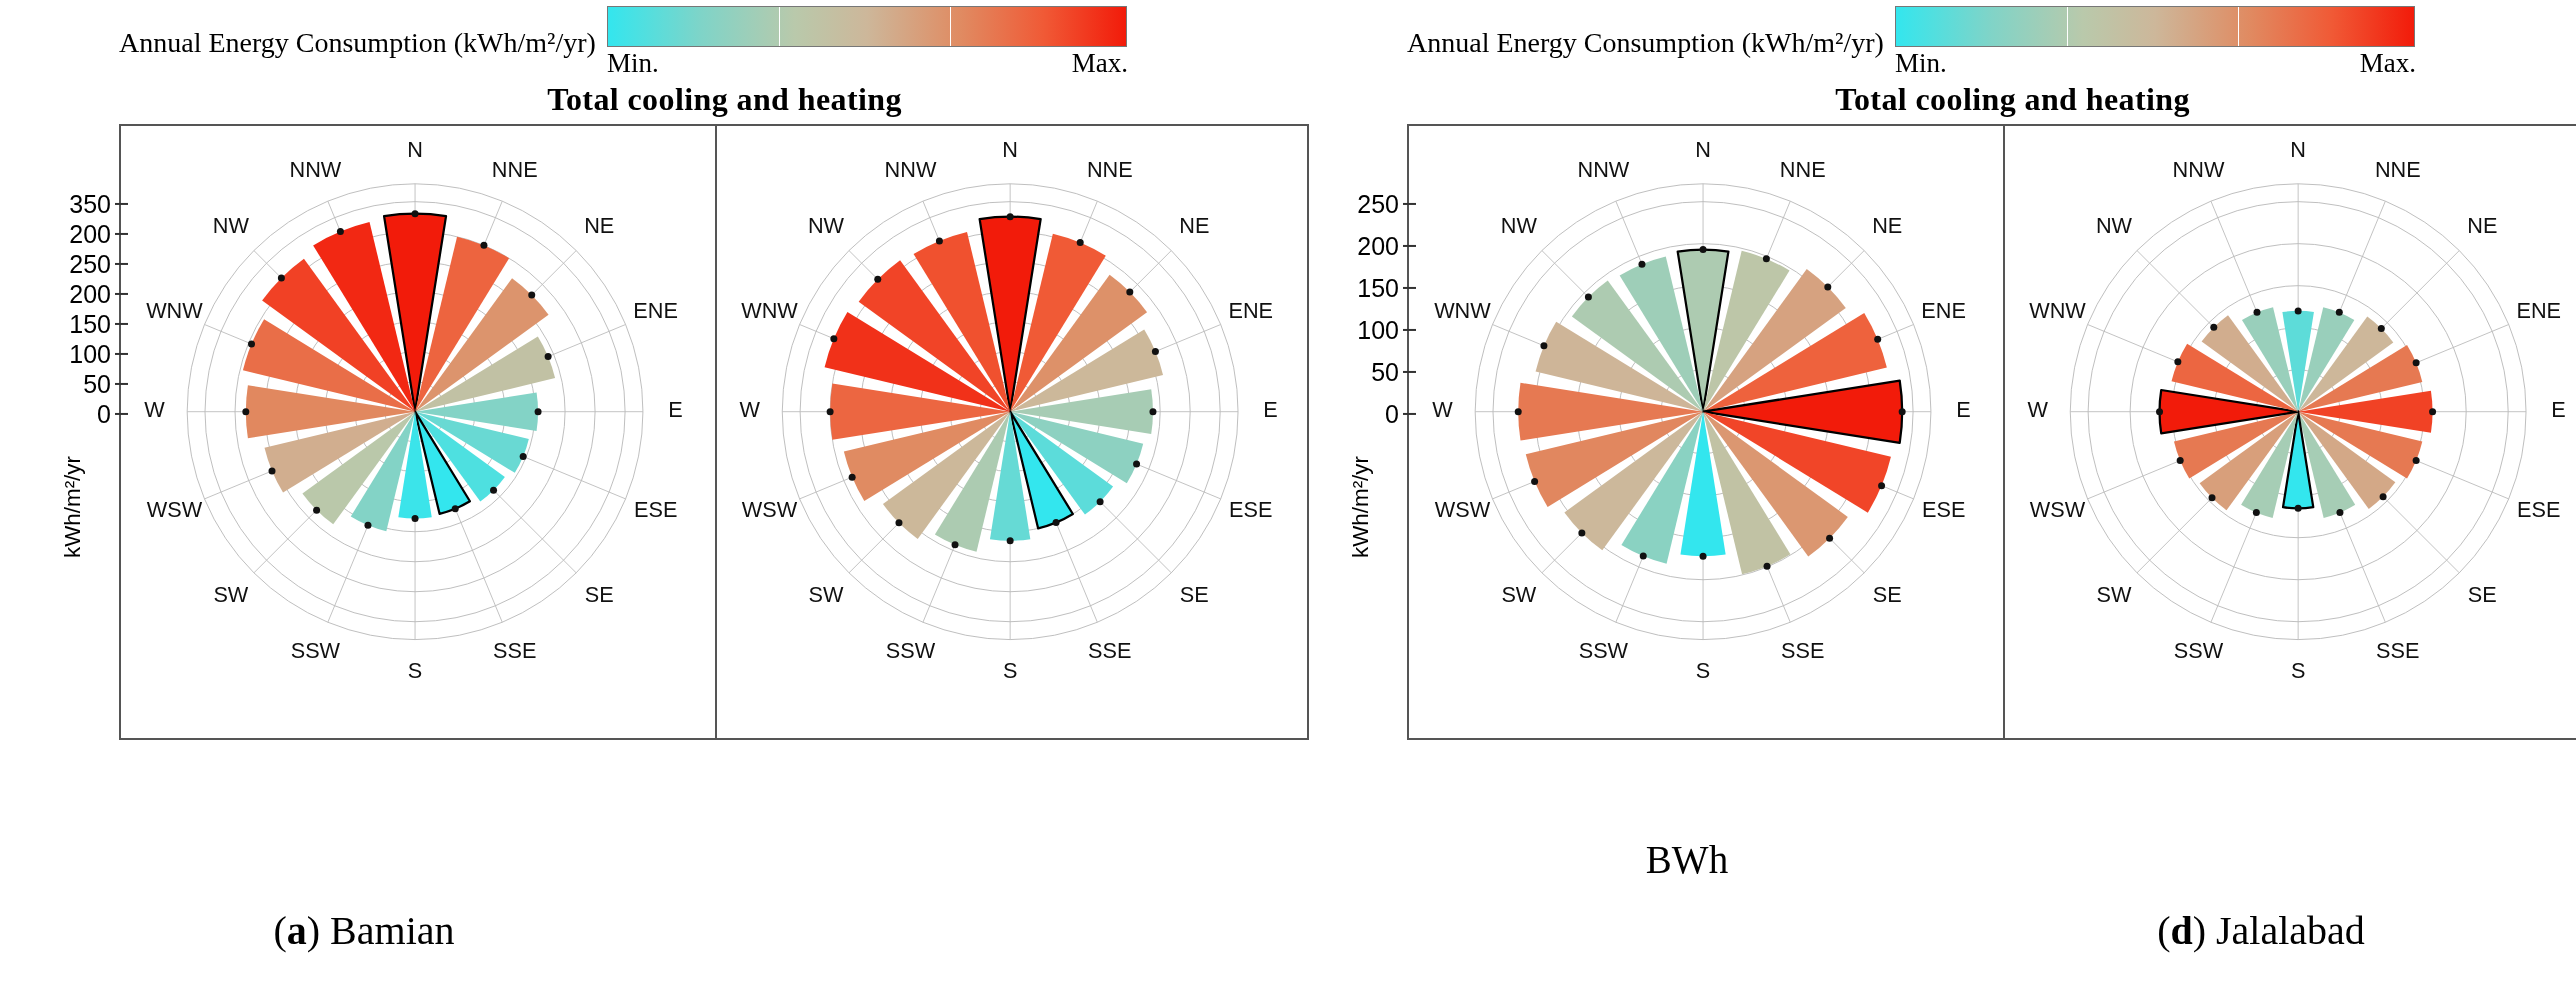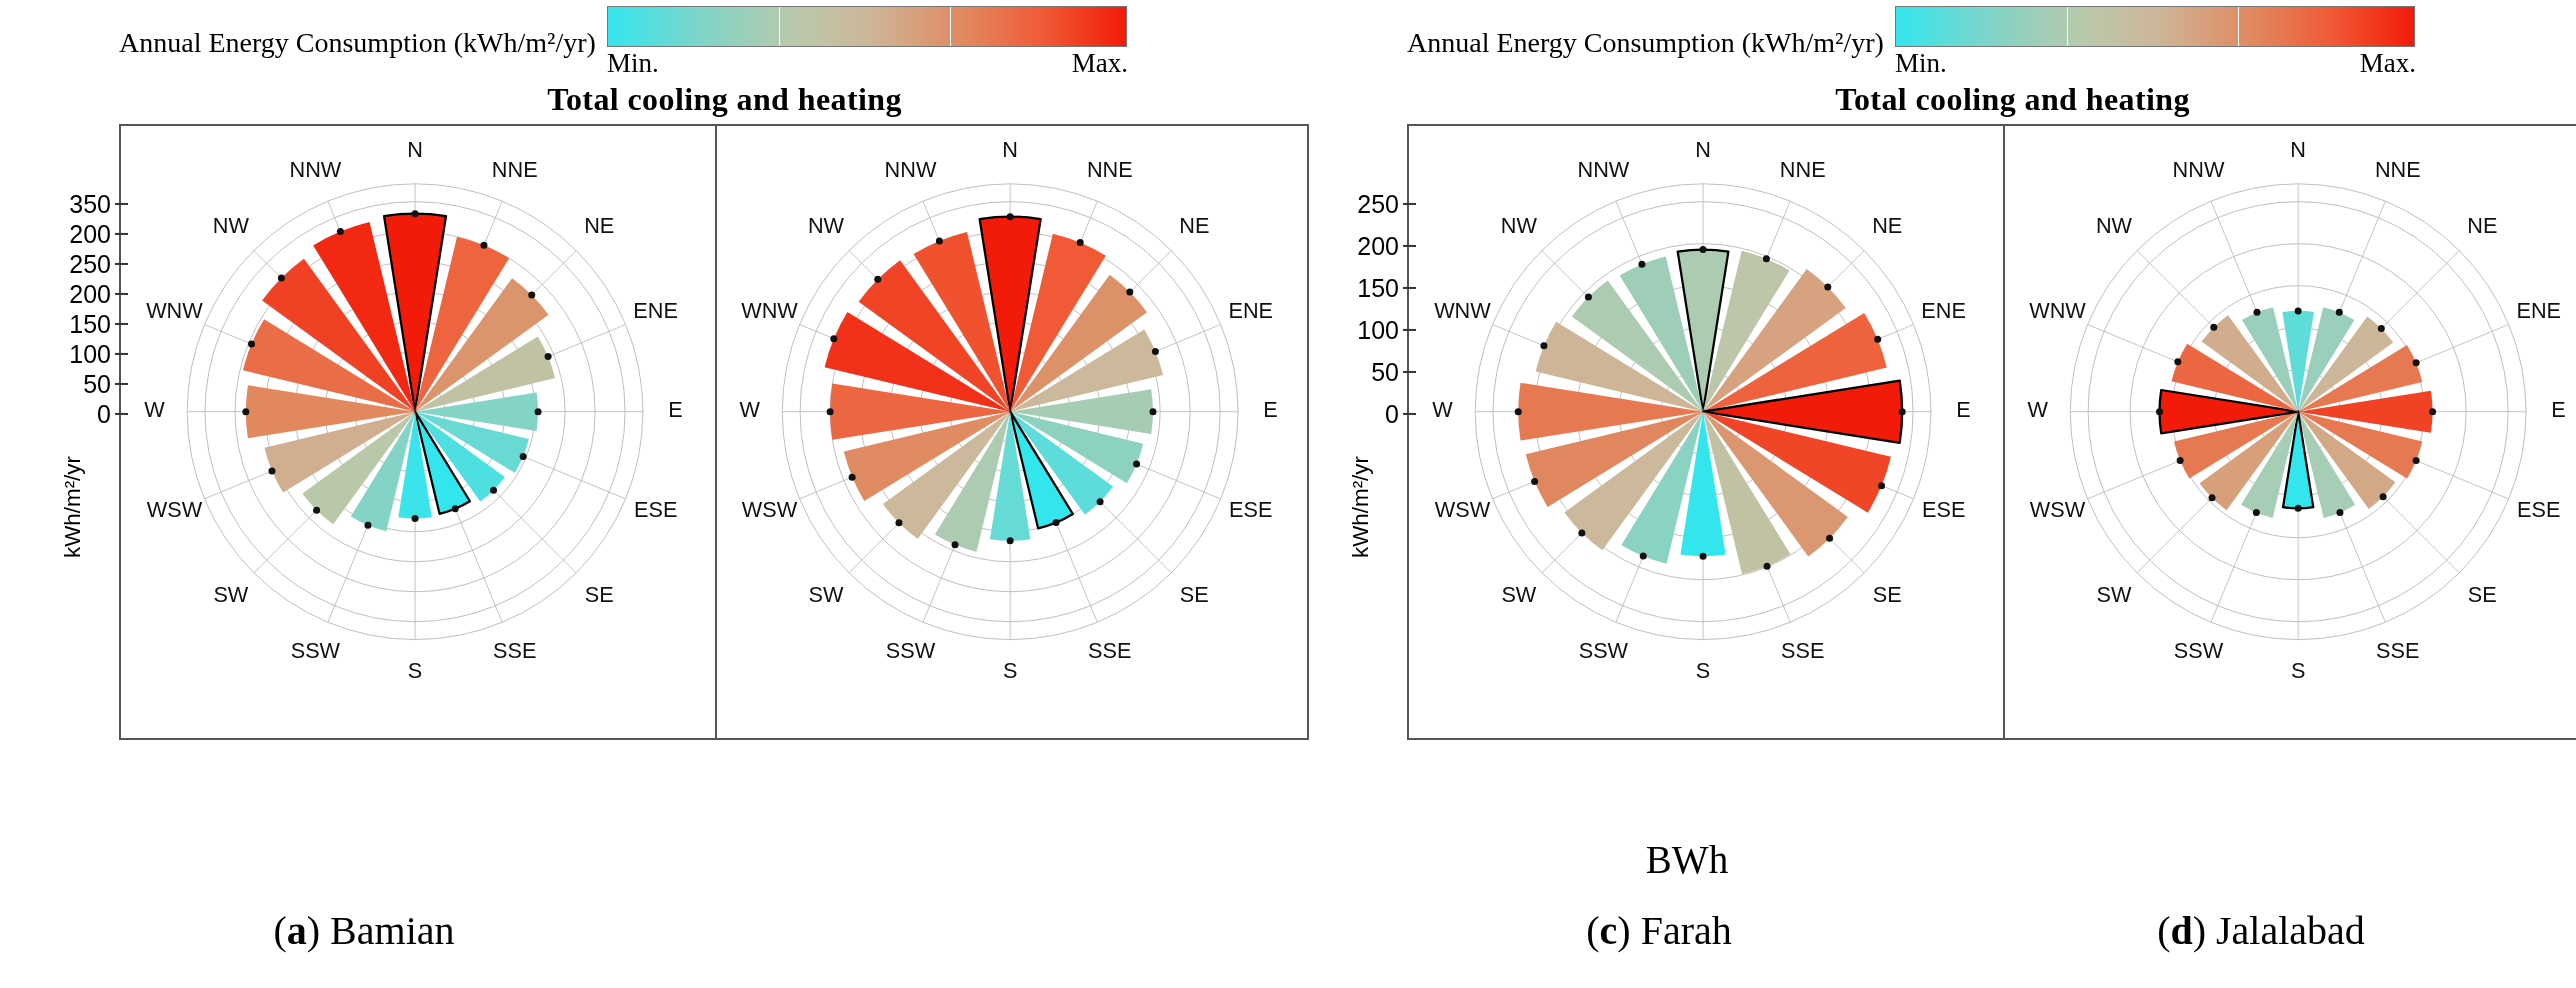--- a/index.html
+++ b/index.html
@@ -412,22 +412,18 @@
       <div class="ytick" style="top: 288px; right: auto; left: 0px; width: 69px;">150</div>
       <div class="ytickmark" style="top: 288px; left: 73px;"></div>
       <div class="ytick" style="top: 246px; right: auto; left: 0px; width: 69px;">200</div>
       <div class="ytickmark" style="top: 246px; left: 73px;"></div>
       <div class="ytick" style="top: 204px; right: auto; left: 0px; width: 69px;">250</div>
       <div class="ytickmark" style="top: 204px; left: 73px;"></div>
     </div>
   <div class="ylab" style="left:-39px;top:494px;width:140px;text-align:center;transform:rotate(-90deg);">kWh/m²/yr</div>
 
   <div class="koppen" style="left:182px;top:837px;width:350px;">BWh</div>
-  <div class="caption" style="left:105px;top:907px;width:448px;">
-    (<span class="cap-b">c</span>)
-    <span>Farah</span>
-  </div>
   <div class="caption" style="left:616px;top:907px;width:630px;">
     (<span class="cap-b">d</span>)
     <span>Jalalabad</span>
   </div>
 </div>
 
 
 </body></html>

